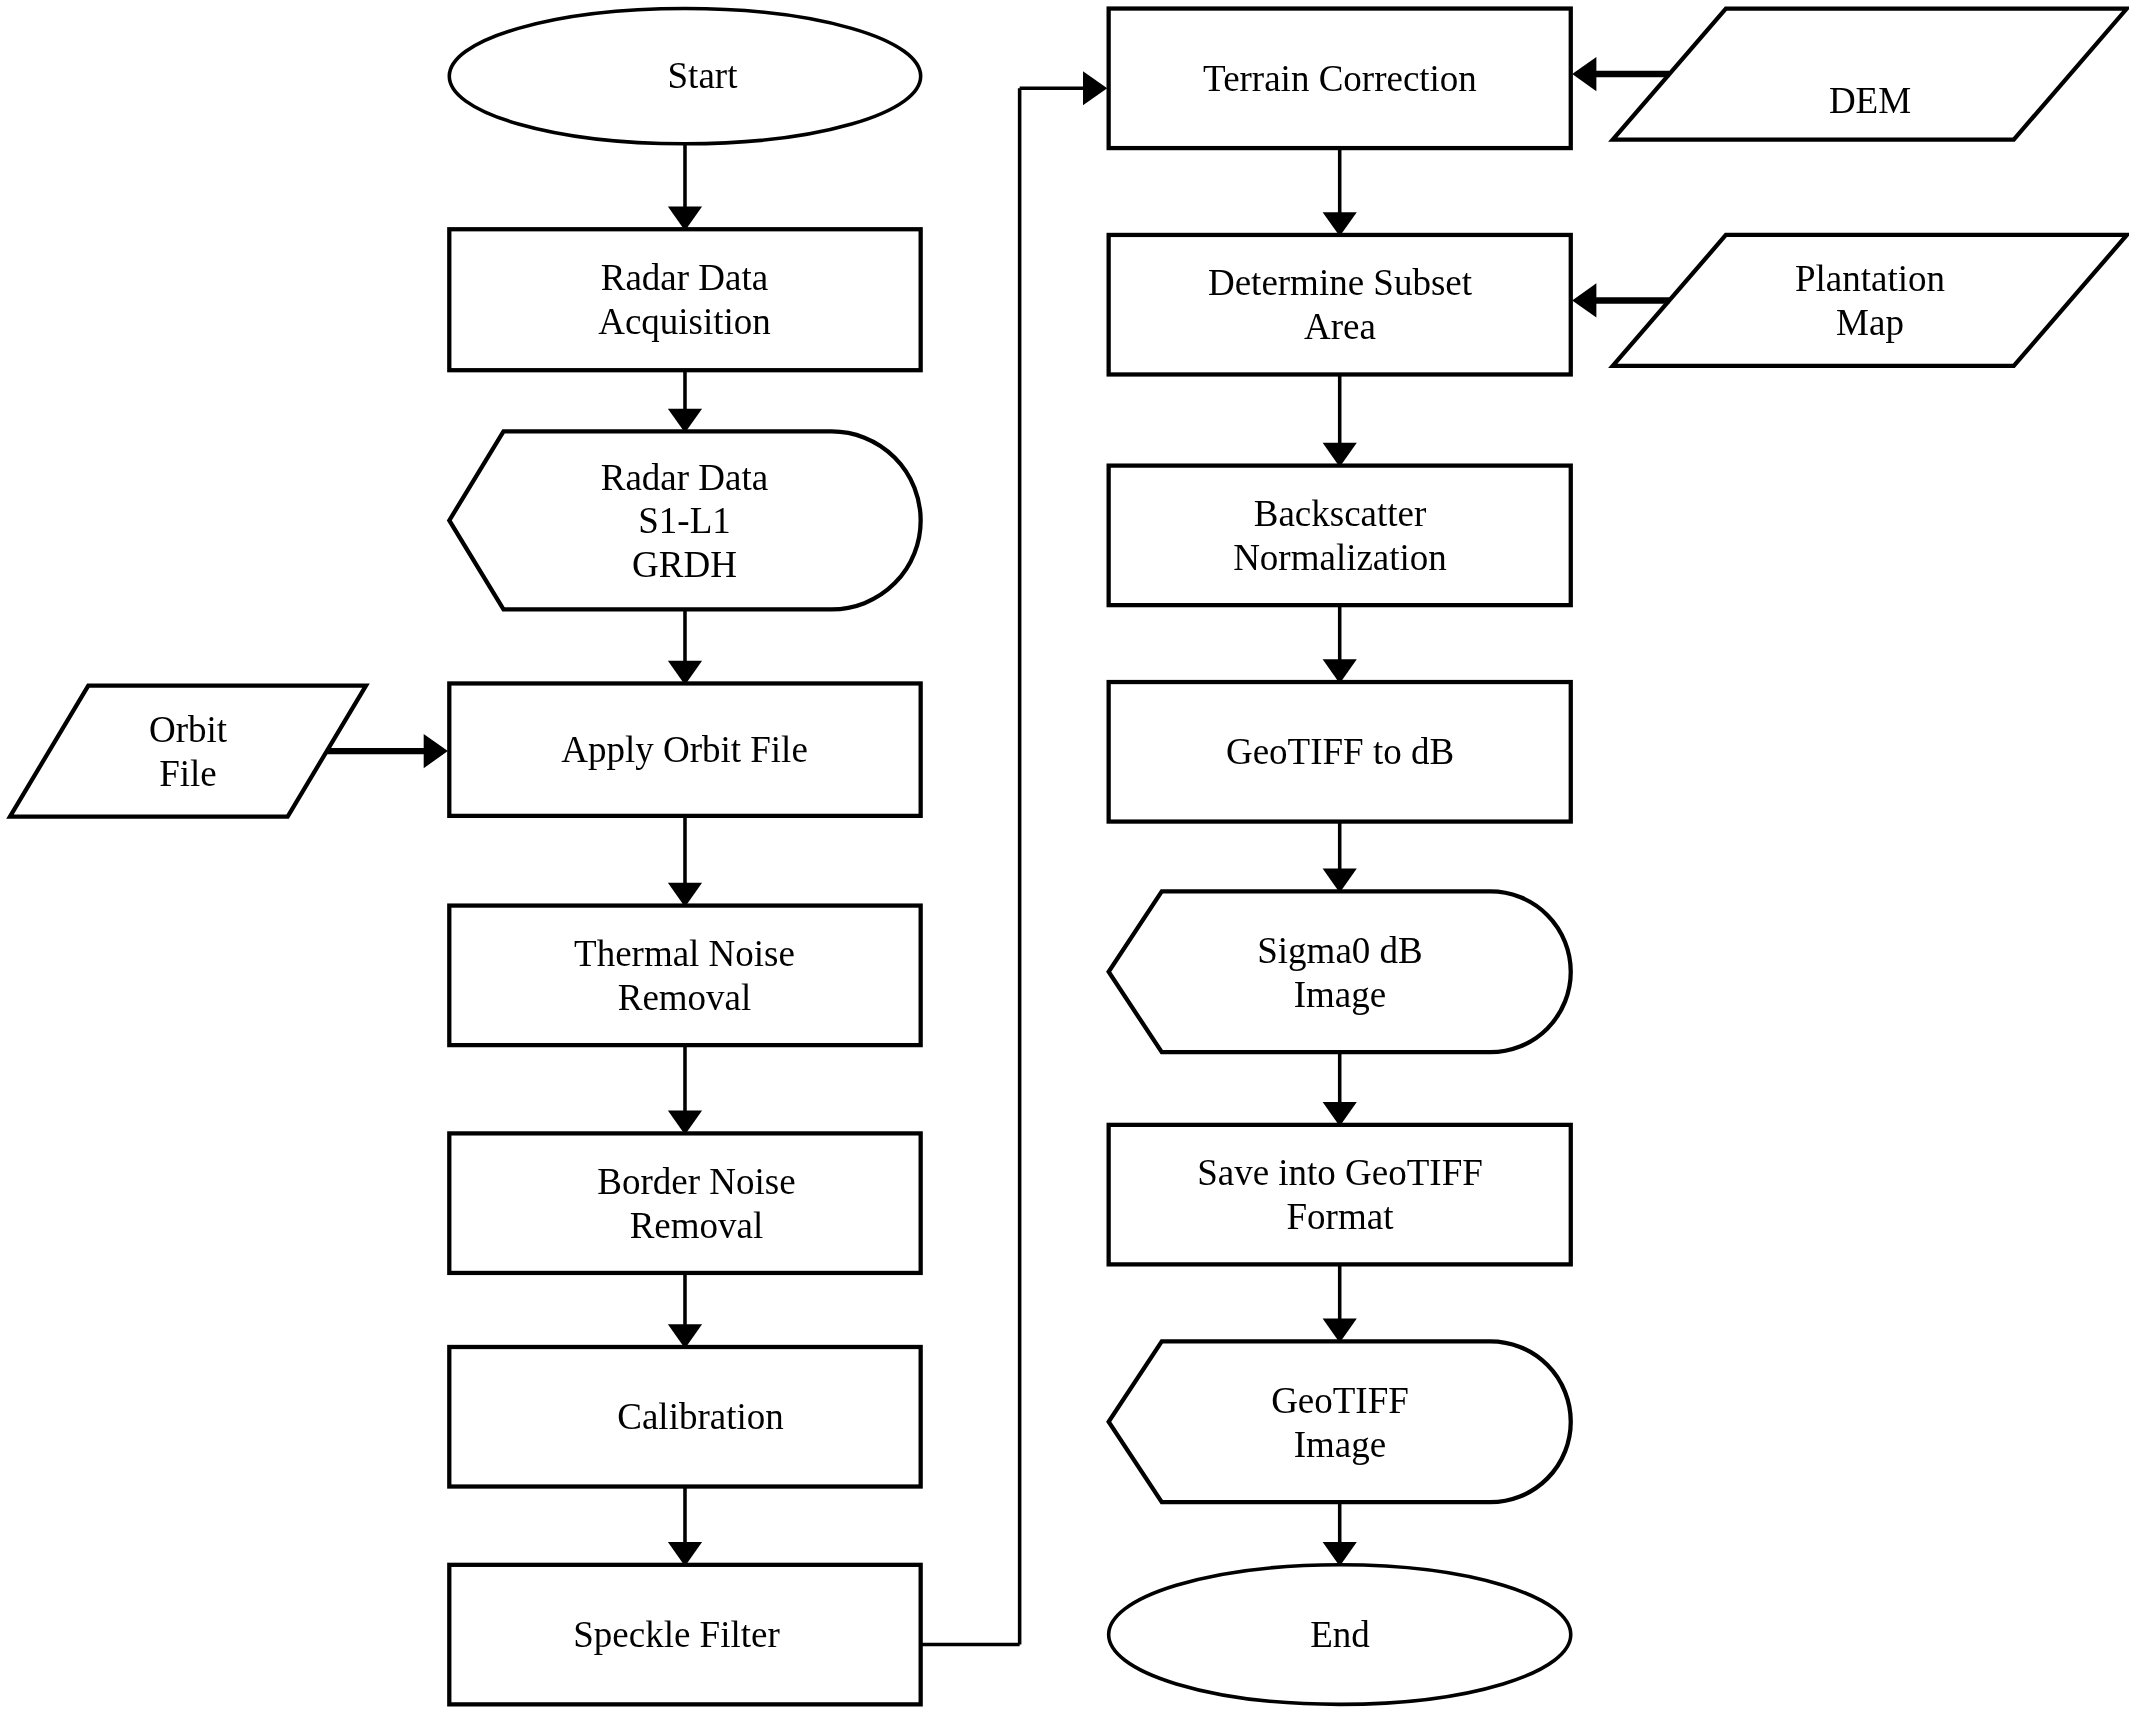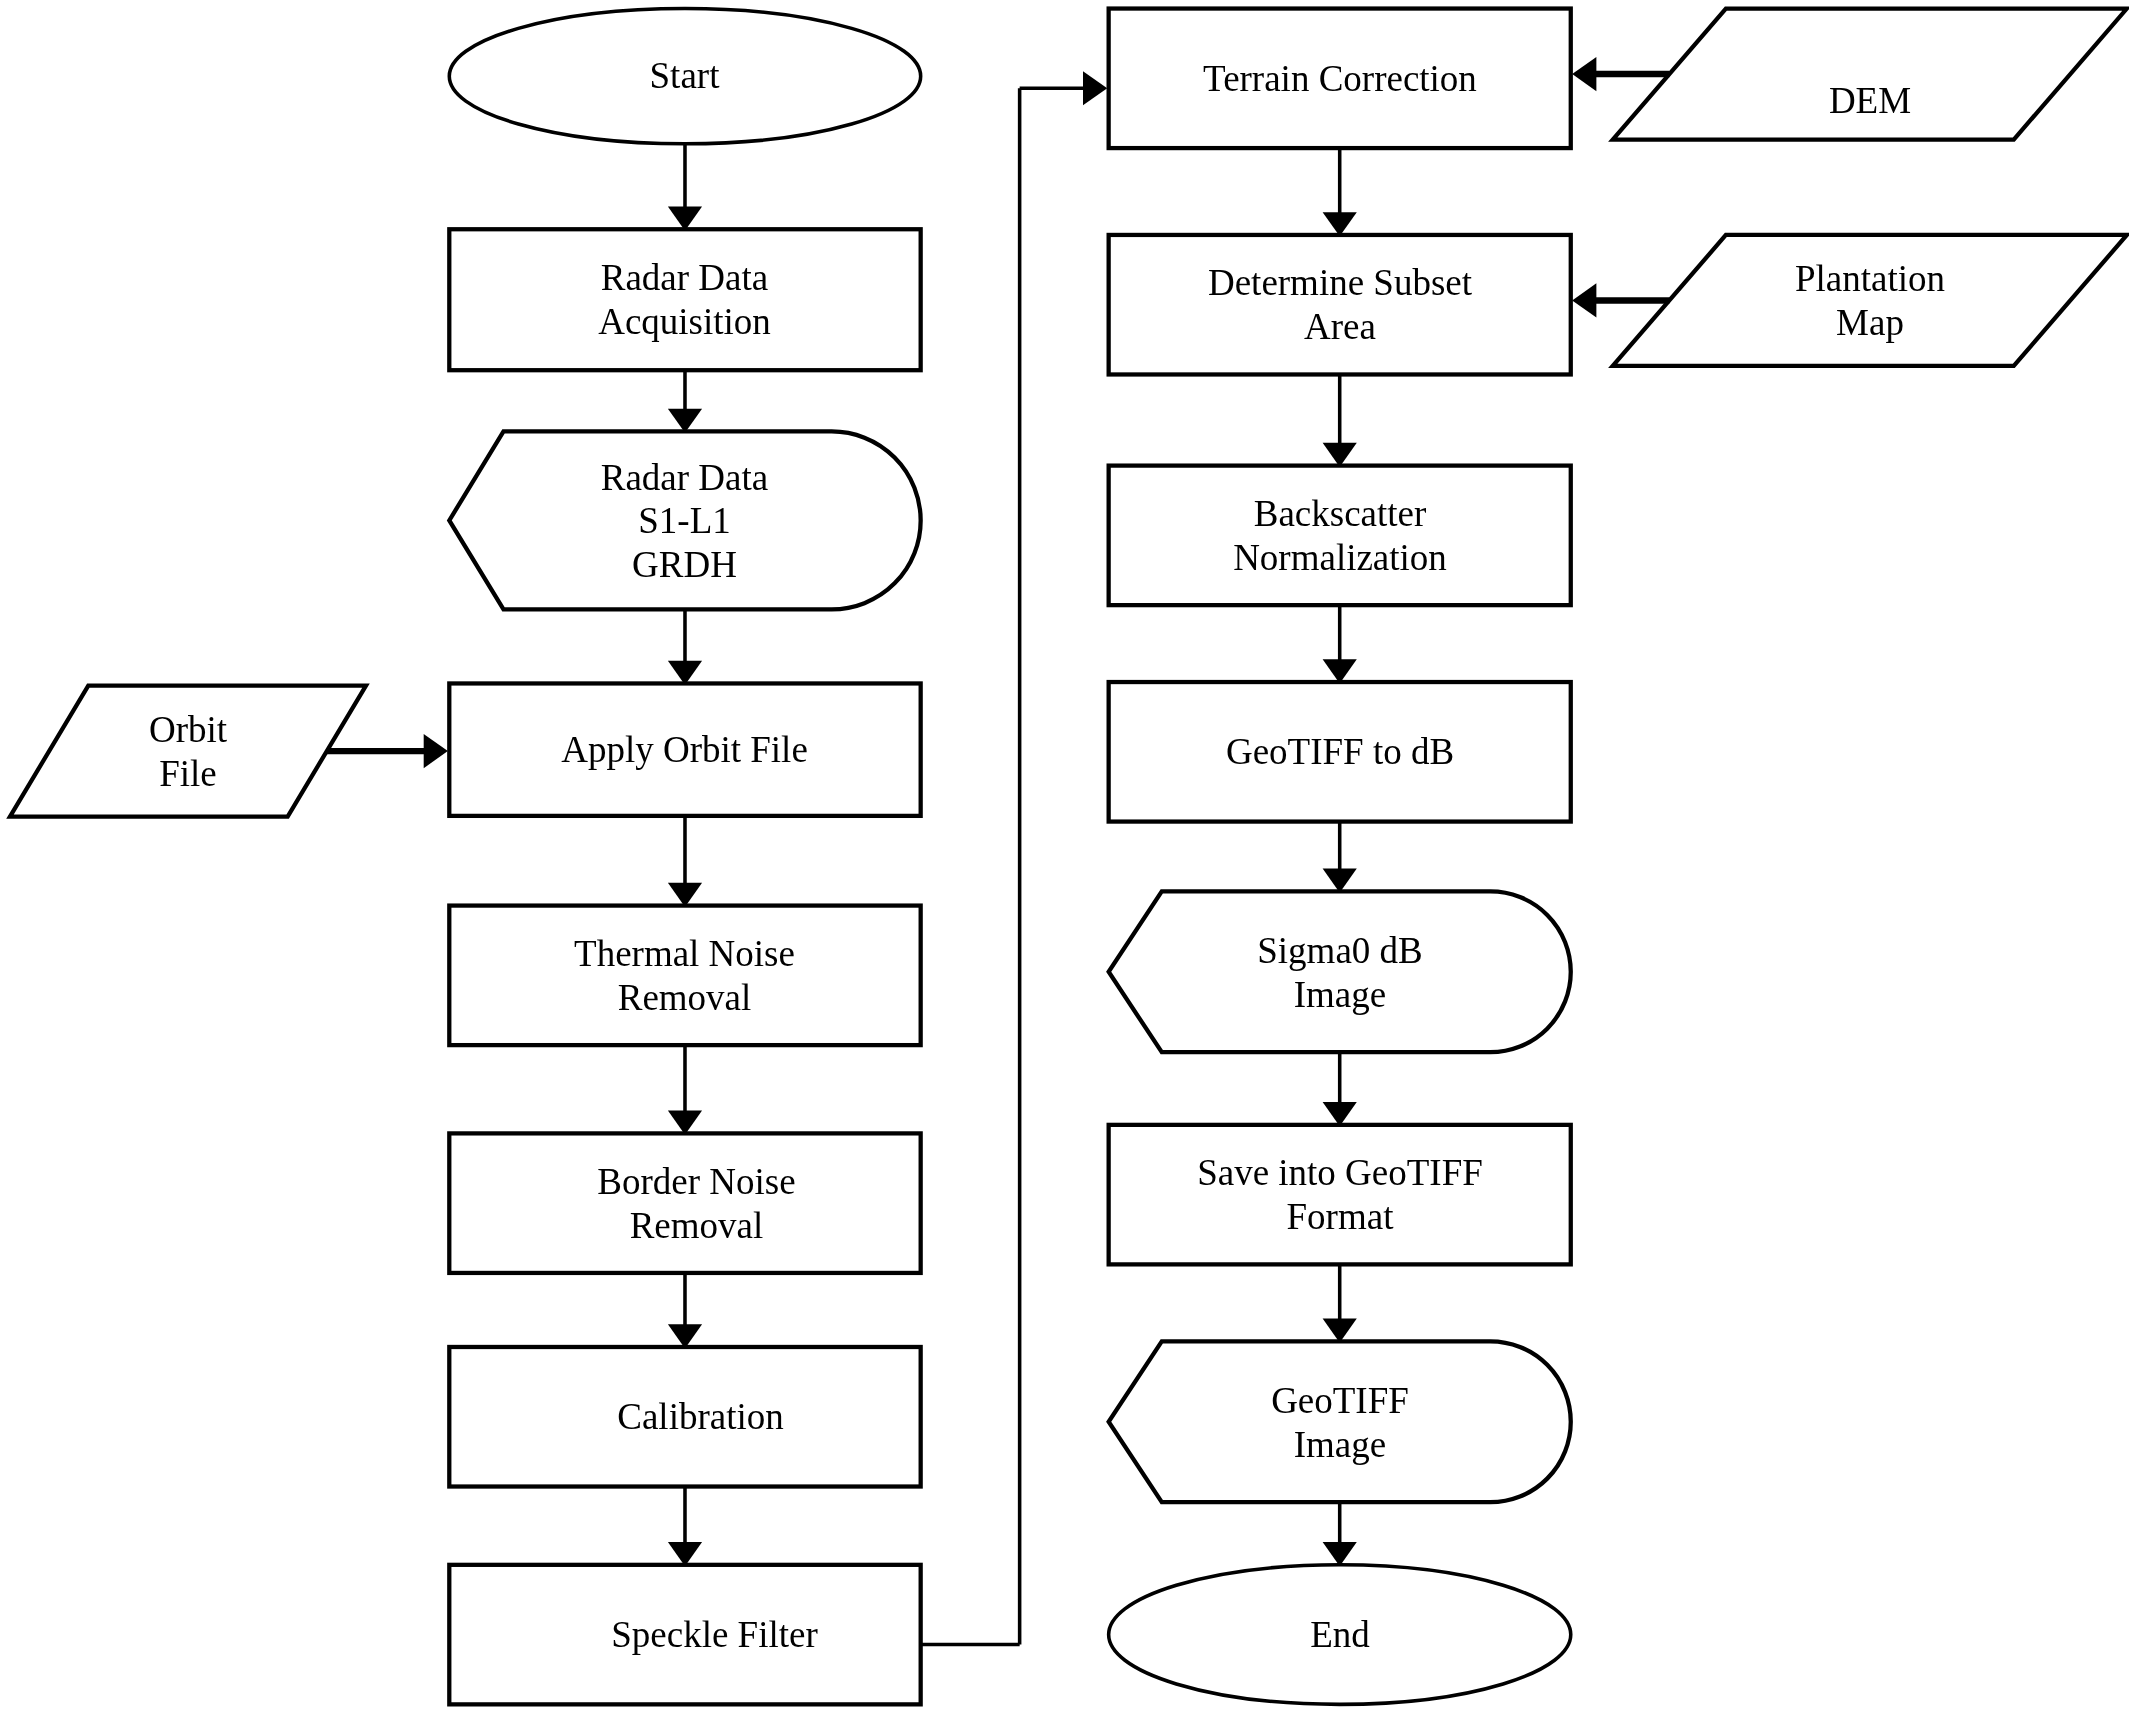--- a/index.html
+++ b/index.html
@@ -174,35 +174,35 @@
       <g>
         <line x1="1881.5" y1="1776" x2="1881.5" y2="1882" stroke="#000000" stroke-width="5" stroke-linecap="butt"></line>
         <polygon points="1881.5,1886 1857.5,1852 1905.5,1852" fill="#000000" stroke="none"></polygon>
       </g>
       <g>
         <line x1="1881.5" y1="2110" x2="1881.5" y2="2196" stroke="#000000" stroke-width="5" stroke-linecap="butt"></line>
         <polygon points="1881.5,2200 1857.5,2166 1905.5,2166" fill="#000000" stroke="none"></polygon>
       </g>
     </svg>
   <div id="labels">
-      <div class="node-label" style="left: 449px; top: 8.5px; width: 471px; height: 135px;">Start</div>
+      <div class="node-label" style="left: 467px; top: 8.5px; width: 471px; height: 135px;">Start</div>
       <div class="node-label" style="left: 449px; top: 229px; width: 471px; height: 141px;">Radar Data
 Acquisition</div>
       <div class="node-label" style="left: 449px; top: 432px; width: 471px; height: 178px;">Radar Data
 S1-L1
 GRDH</div>
       <div class="node-label" style="left: 449px; top: 684px; width: 471px; height: 132px;">Apply Orbit File</div>
       <div class="node-label" style="left: 10px; top: 686px; width: 356px; height: 131px;">Orbit
 File</div>
       <div class="node-label" style="left: 449px; top: 906px; width: 471px; height: 140px;">Thermal Noise
 Removal</div>
       <div class="node-label" style="left: 461px; top: 1134px; width: 471px; height: 140px;">Border Noise
 Removal</div>
       <div class="node-label" style="left: 449px; top: 1347px; width: 471px; height: 140px; padding-left: 16px;">Calibration</div>
-      <div class="node-label" style="left: 467px; top: 1565px; width: 471px; height: 140px; padding-left: 12px;">Speckle Filter</div>
+      <div class="node-label" style="left: 429px; top: 1565px; width: 471px; height: 140px; padding-left: 12px;">Speckle Filter</div>
       <div class="node-label" style="left: 1109px; top: 8.5px; width: 462px; height: 140px;">Terrain Correction</div>
       <div class="node-label" style="left: 1613px; top: 8.5px; width: 514px; height: 112px; margin-top: 36px;">DEM</div>
       <div class="node-label" style="left: 1109px; top: 235px; width: 462px; height: 140px; text-align: center;">Determine Subset
 Area</div>
       <div class="node-label" style="left: 1613px; top: 235px; width: 514px; height: 131px;">Plantation
 Map</div>
       <div class="node-label" style="left: 1109px; top: 466px; width: 462px; height: 140px;">Backscatter
 Normalization</div>
       <div class="node-label" style="left: 1109px; top: 682px; width: 462px; height: 140px;">GeoTIFF to dB</div>
       <div class="node-label" style="left: 1109px; top: 892px; width: 462px; height: 161px;">Sigma0 dB

